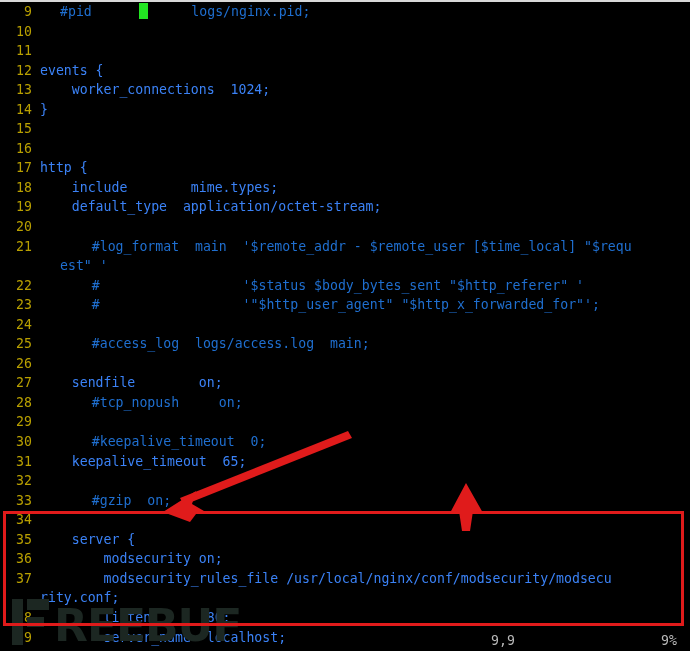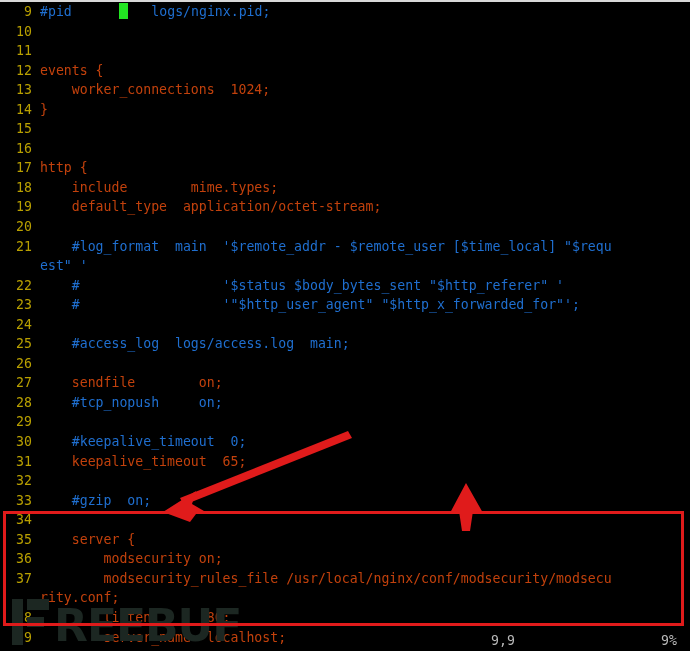--- a/index.html
+++ b/index.html
@@ -62,22 +62,22 @@
     padding-left: 8px;
     color: #d6d6d6;
     white-space: pre;
     flex: 1;
   }
 
   
   .wrap .lnum { color: transparent; }
   .wrap .ltext { padding-left: 8px; }
 
-  .cmt  { color: #1f6fd0; }
-  .txt  { color: #c2410c; }
+  .cmt  { color: #1f6fd0; margin-left: 20px; }
+  .txt  { color: #3b82f6; }
 
   
   .cursor {
     display: inline-block;
     width: 8.1px;
     height: 16px;
     background: #22e522;
     vertical-align: -3px;
   }
 

